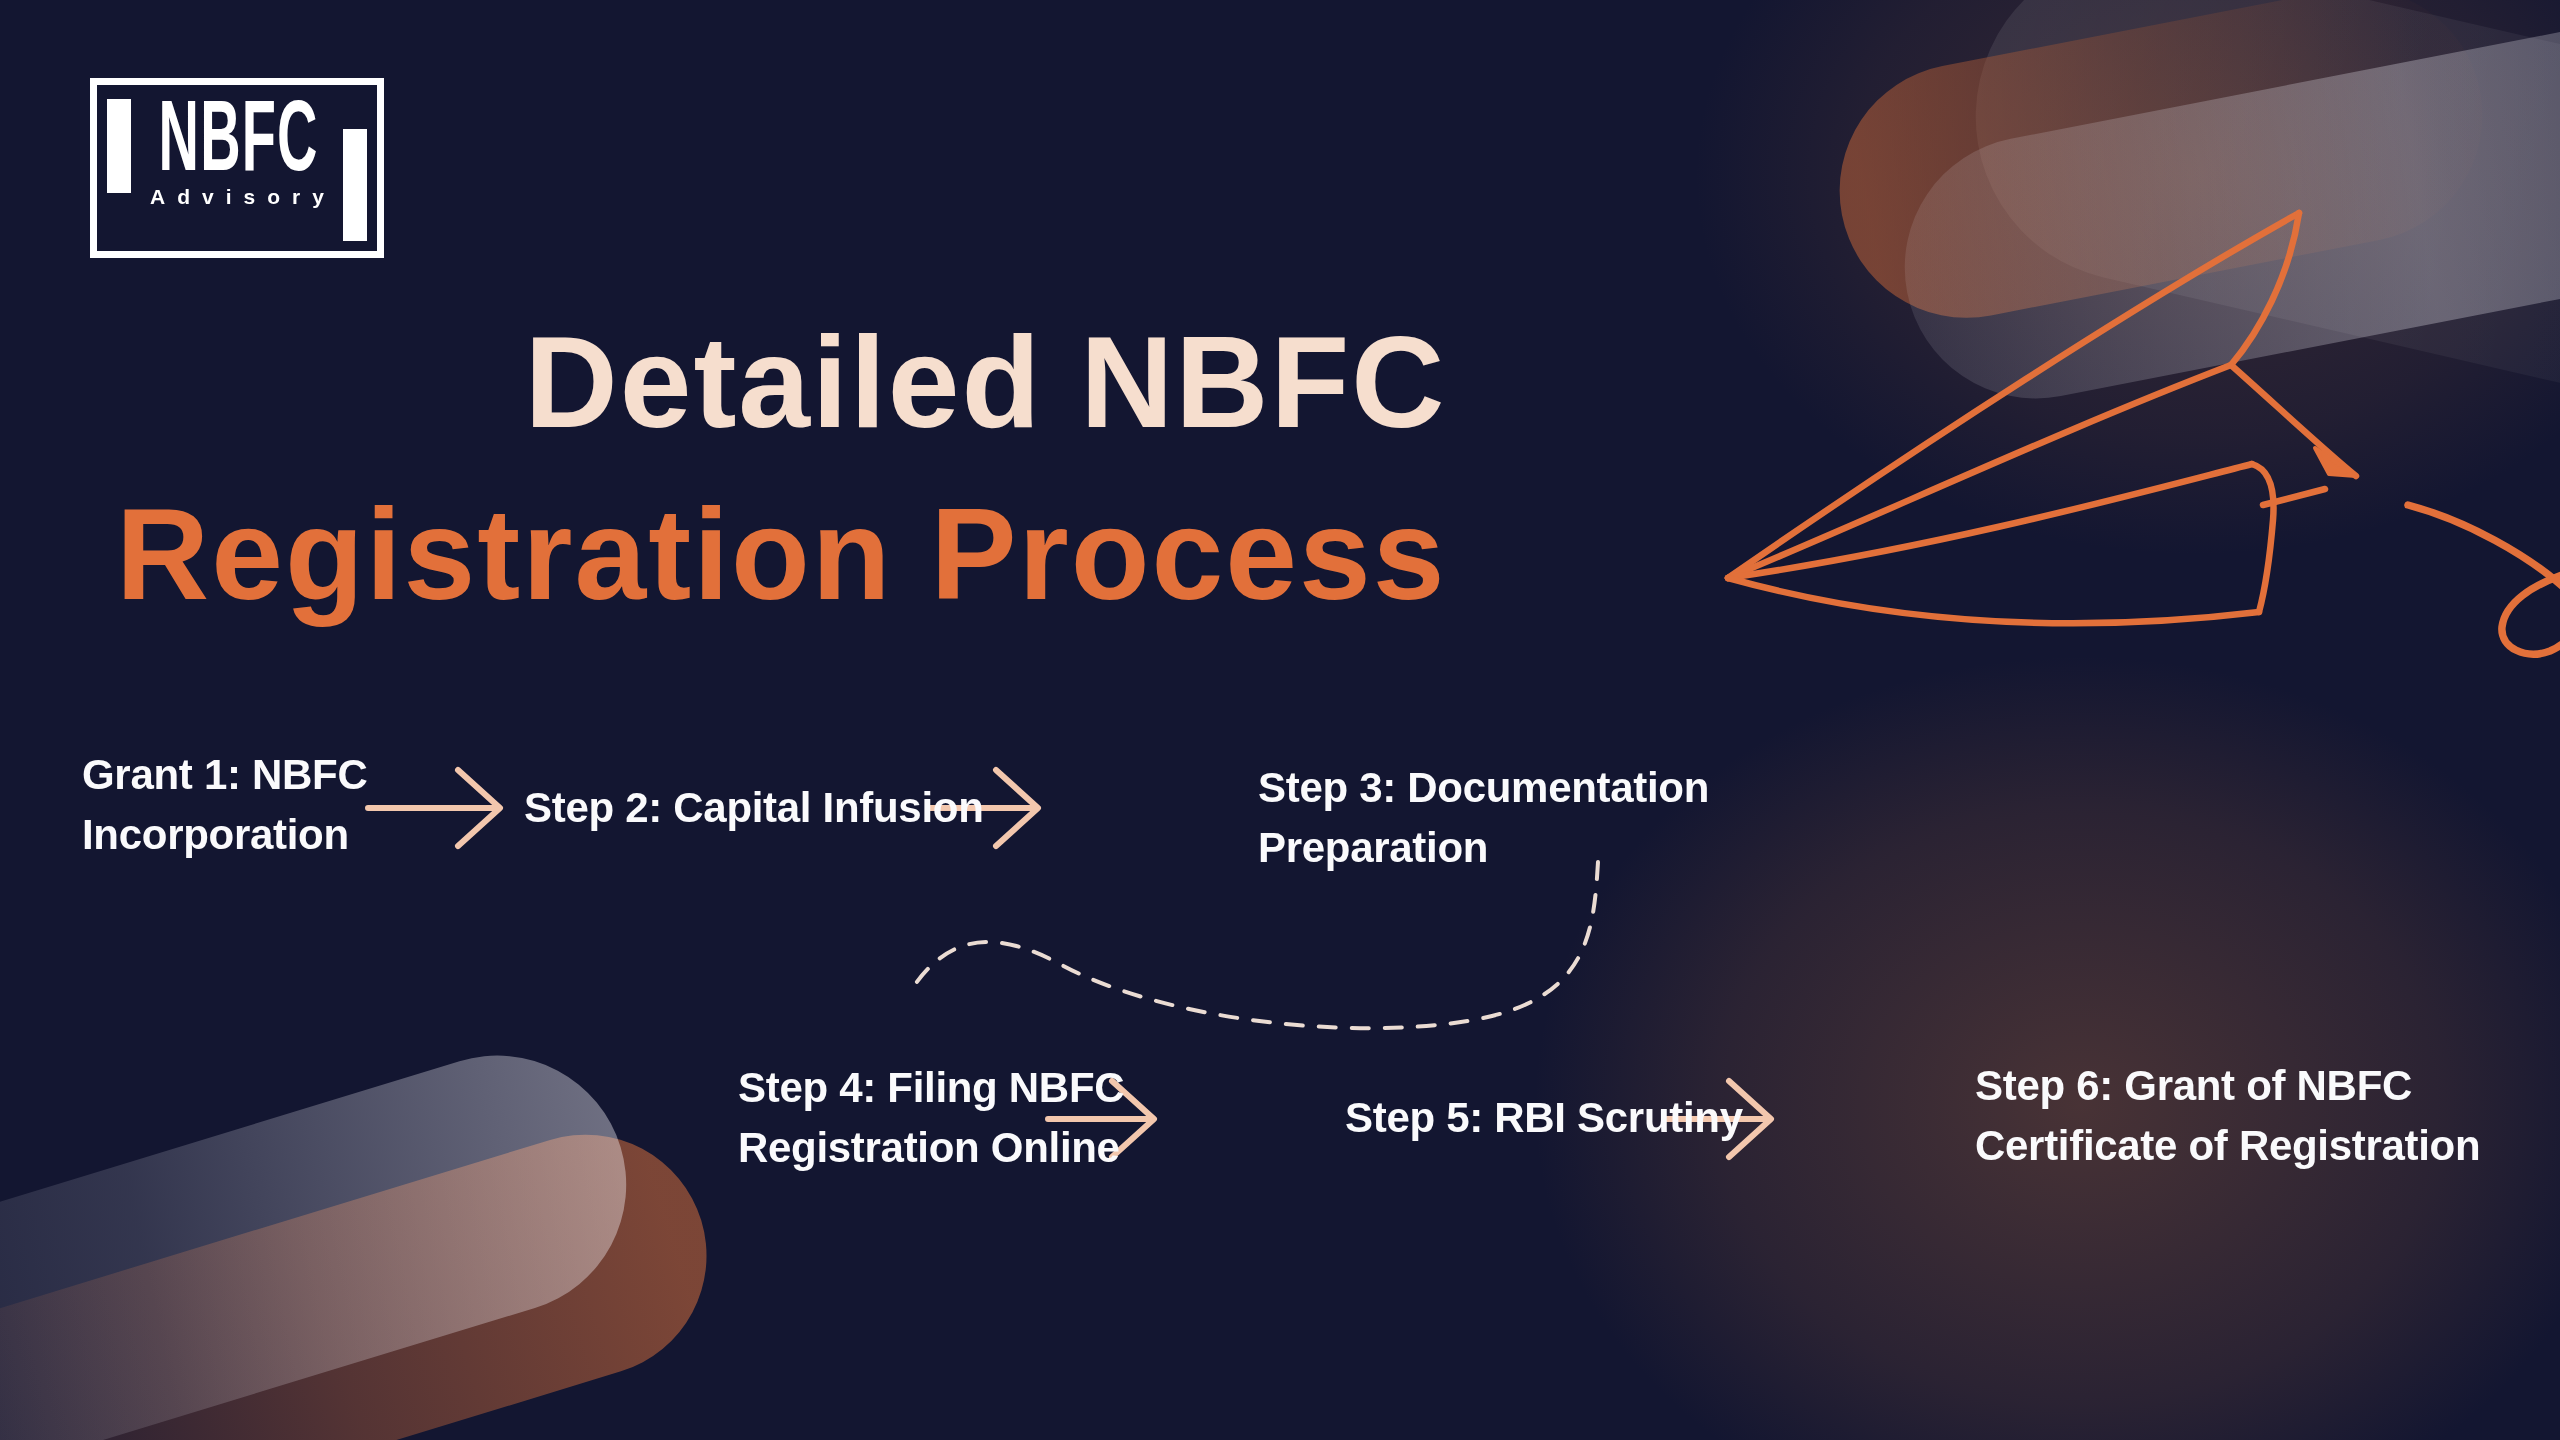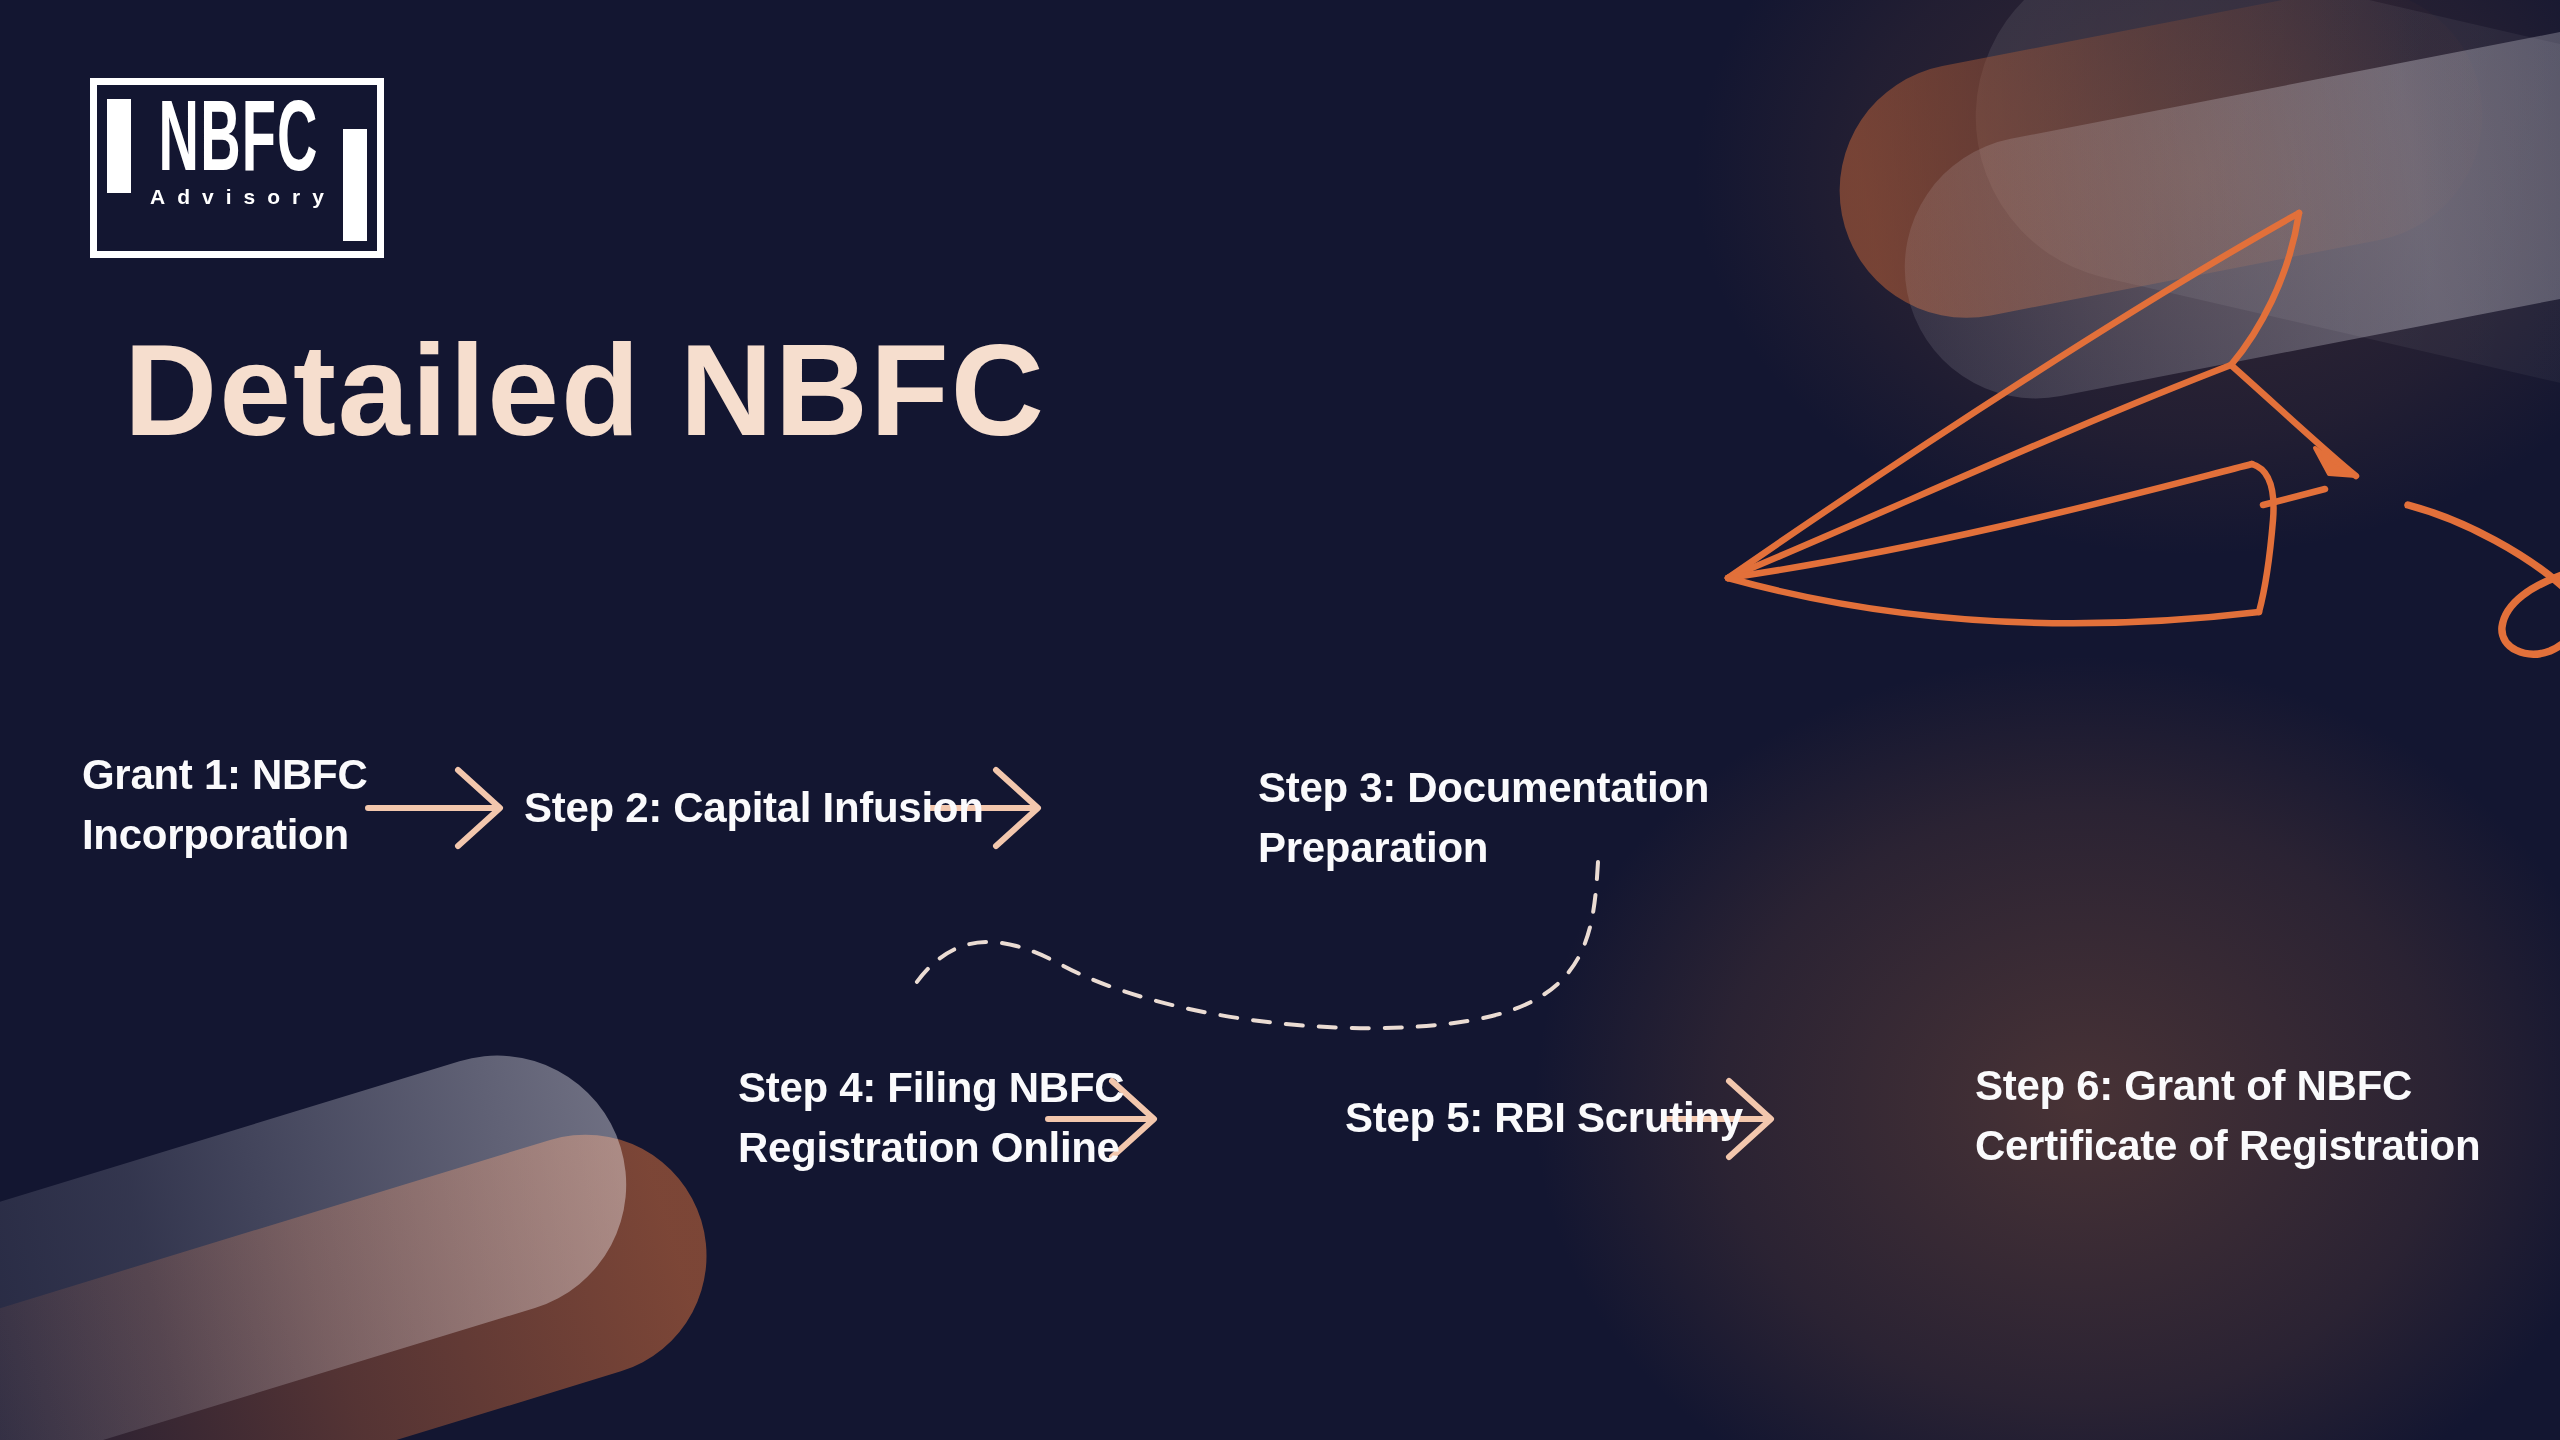--- a/index.html
+++ b/index.html
@@ -123,22 +123,23 @@
     </g>
   </svg>
 
   <div class="logo">
     <div class="logo-bar-left"></div>
     <div class="logo-bar-right"></div>
     <div class="logo-name">NBFC</div>
     <div class="logo-tagline">Advisory</div>
   </div>
 
-  <h1 class="title" style="margin:12px;font-weight:600;text-align:right;">
+  <h1 class="title" style="margin:4px;font-weight:600;text-align:right;">
     <span class="title-line1">Detailed NBFC</span>
+    <span class="title-line2">Registration Process</span>
   </h1>
 
   <div class="step step-1">
     <span>Grant 1: NBFC</span>
     <span>Incorporation</span>
   </div>
   <div class="step step-2">
     <span>Step 2: Capital Infusion</span>
   </div>
   <div class="step step-3">

